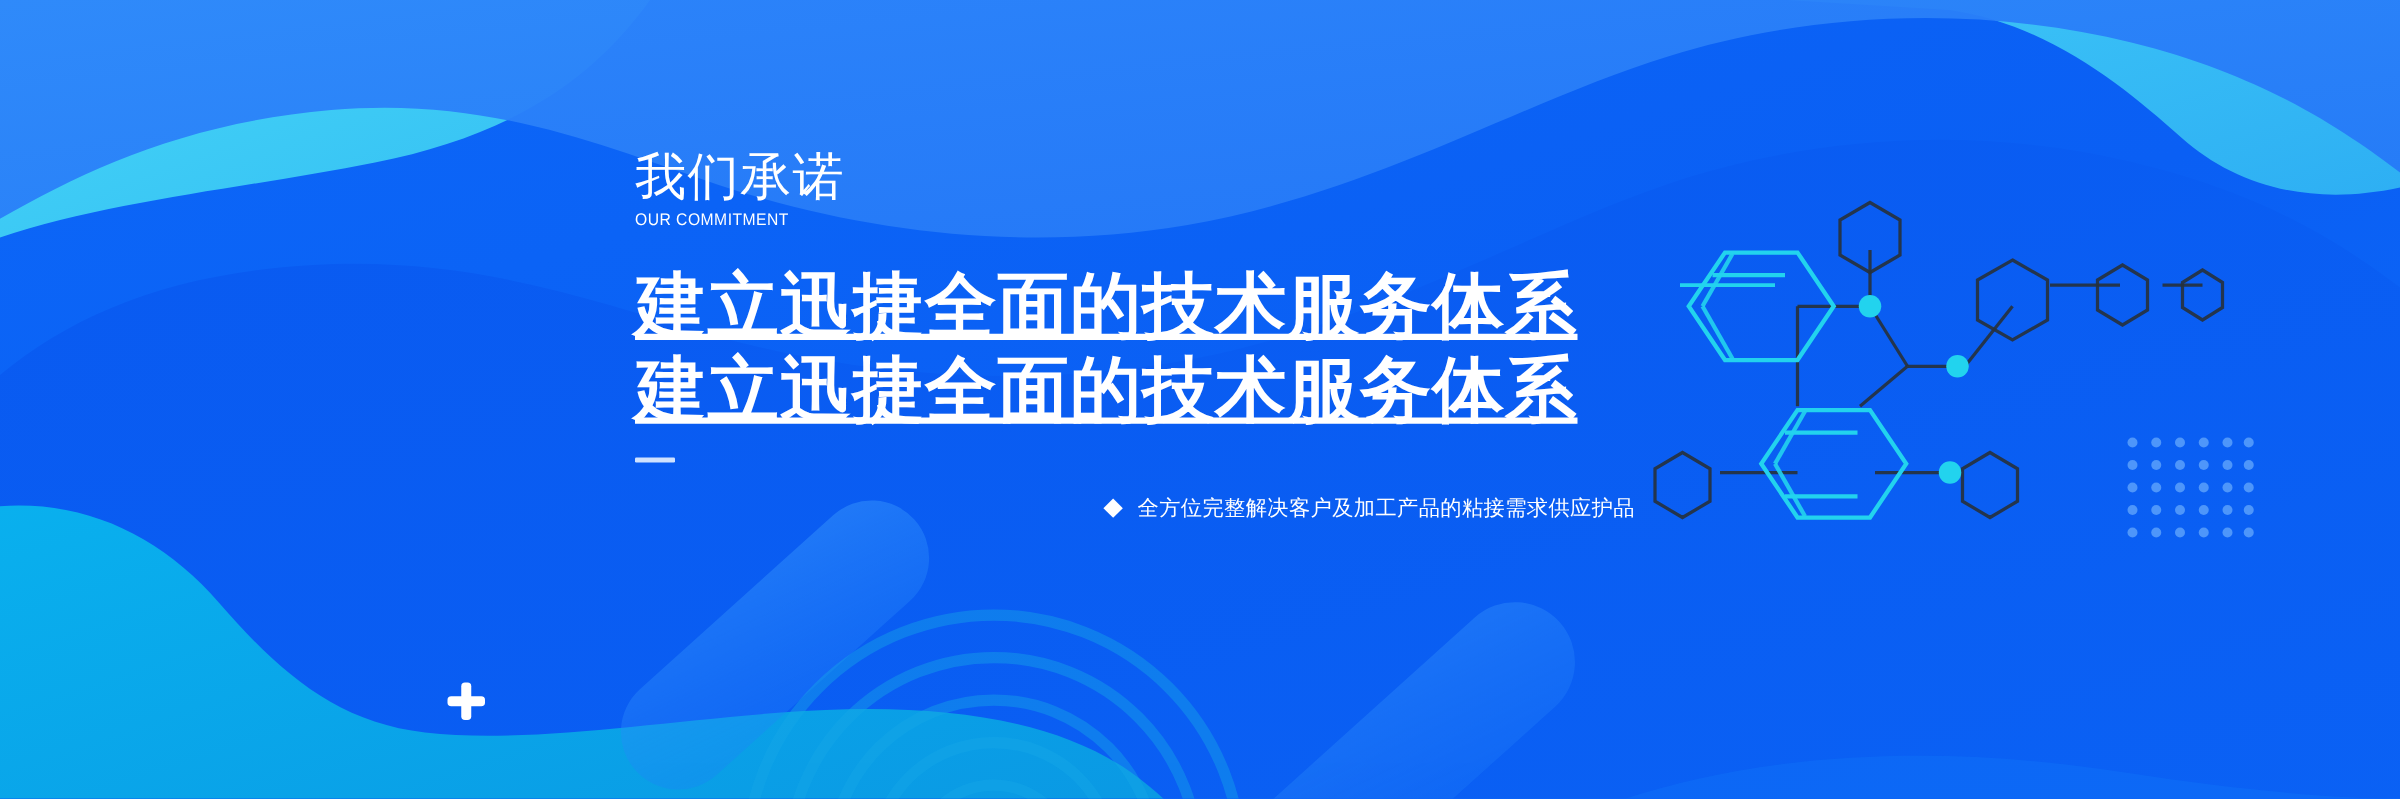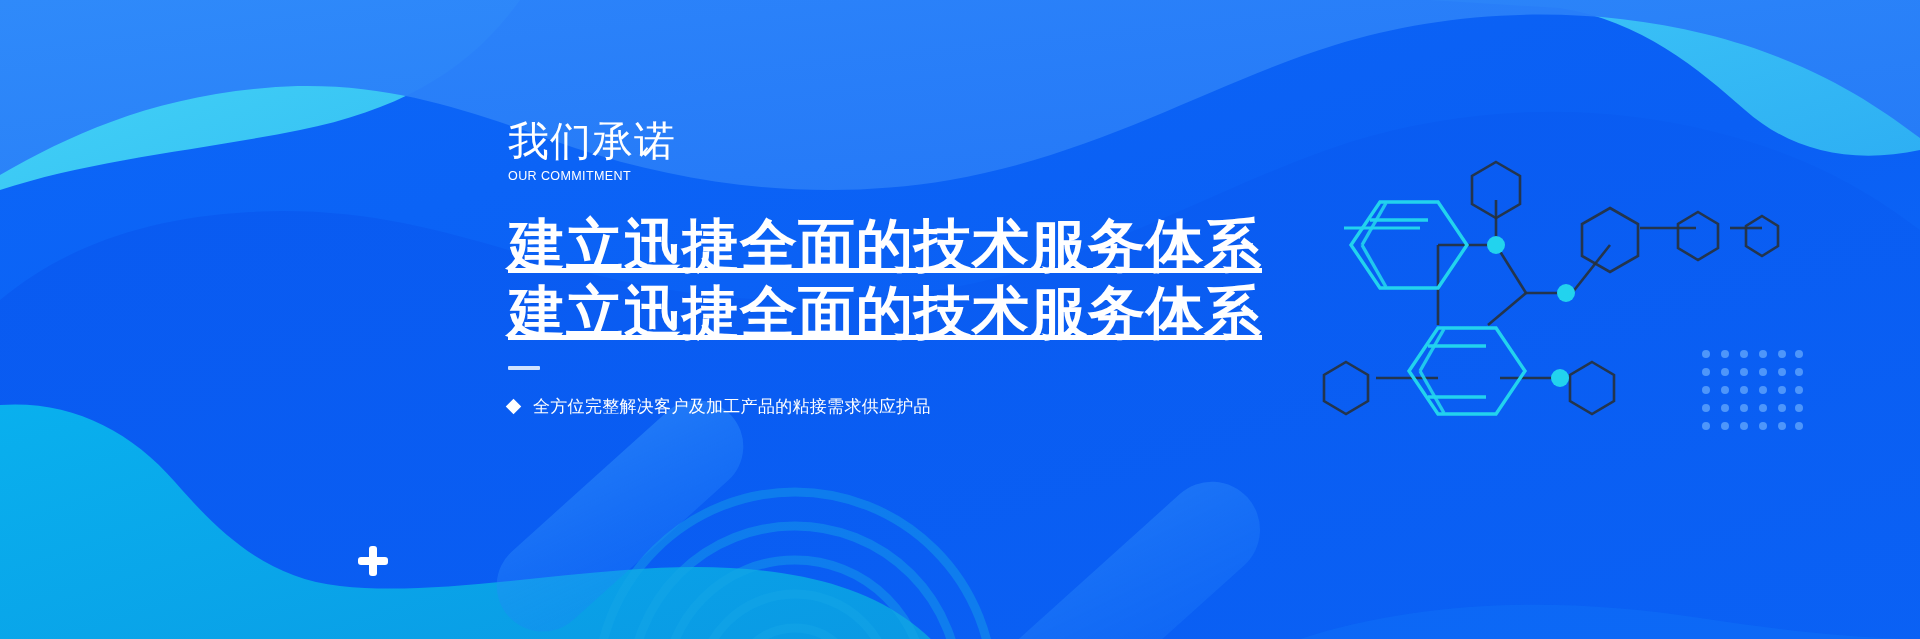--- a/index.html
+++ b/index.html
@@ -73,20 +73,21 @@
   }
   .bullet {
     display: flex;
     align-items: center;
     margin-bottom: 11px;
     color: #ffffff;
     font-size: 17px;
     line-height: 1.25;
     letter-spacing: 0.3px;
     white-space: nowrap;
+    justify-content: flex-end;
   }
   .bullet-marker {
     width: 11px;
     height: 11px;
     background: #ffffff;
     transform: rotate(45deg);
     margin-right: 14px;
     flex: none;
   }
   .plus-icon {

